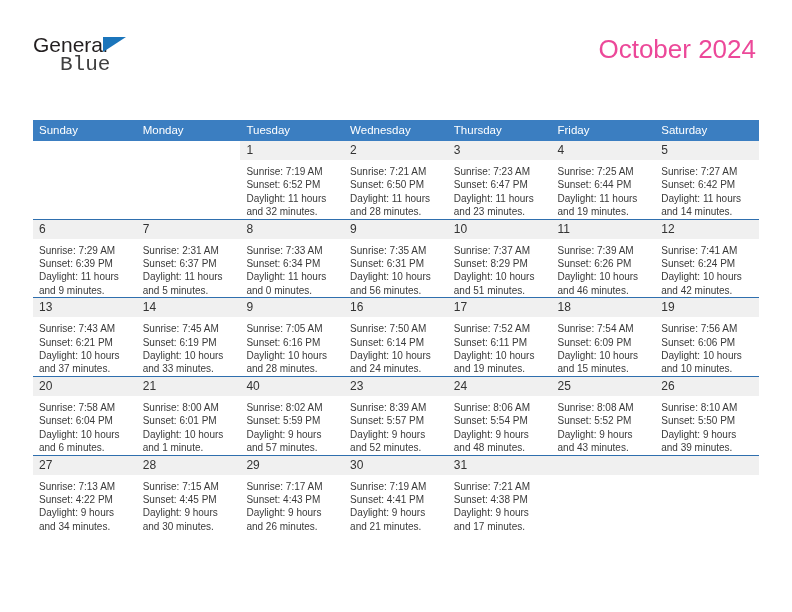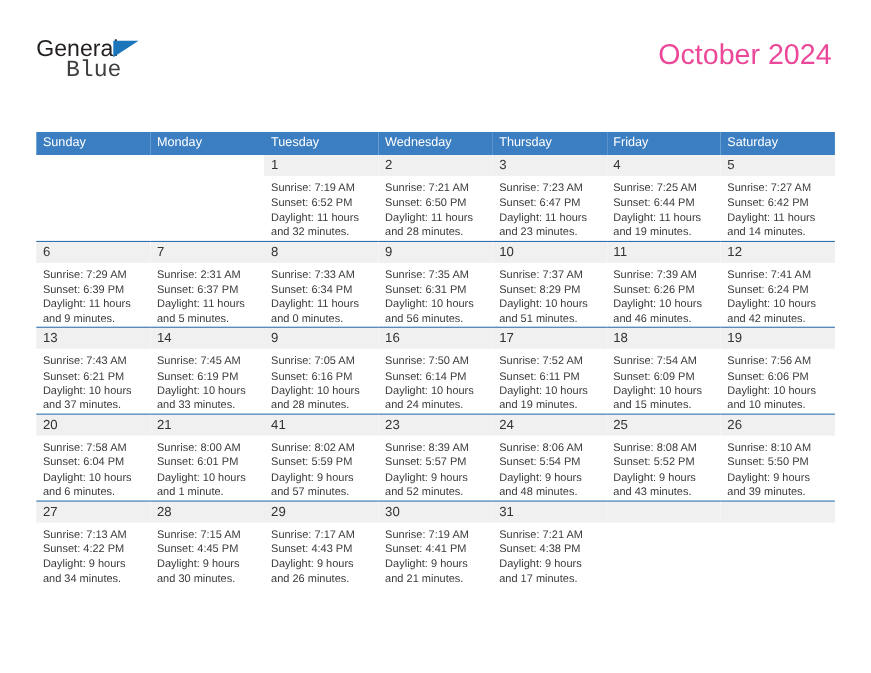--- a/index.html
+++ b/index.html
@@ -375,21 +375,21 @@
             <td class="daycell">
               <div class="daynum">21</div>
               <div class="details">
                 <div>Sunrise: 8:00 AM</div>
                 <div>Sunset: 6:01 PM</div>
                 <div>Daylight: 10 hours</div>
                 <div>and 1 minute.</div>
               </div>
             </td>
             <td class="daycell">
-              <div class="daynum">41</div>
+              <div class="daynum">40</div>
               <div class="details">
                 <div>Sunrise: 8:02 AM</div>
                 <div>Sunset: 5:59 PM</div>
                 <div>Daylight: 9 hours</div>
                 <div>and 57 minutes.</div>
               </div>
             </td>
             <td class="daycell">
               <div class="daynum">23</div>
               <div class="details">

